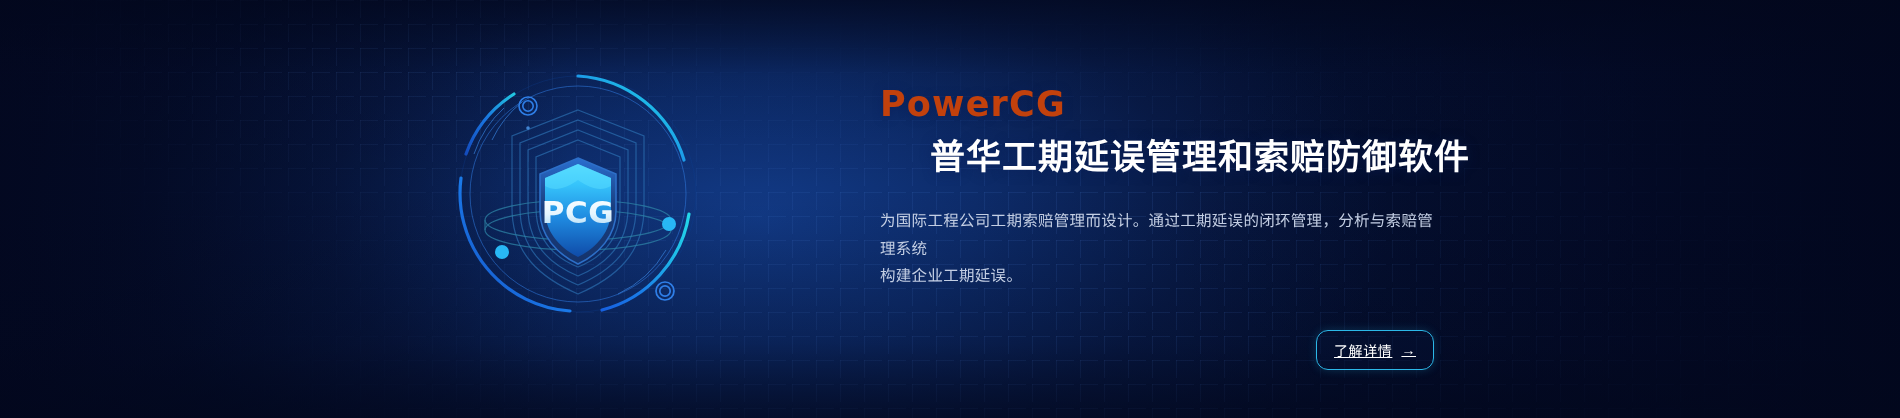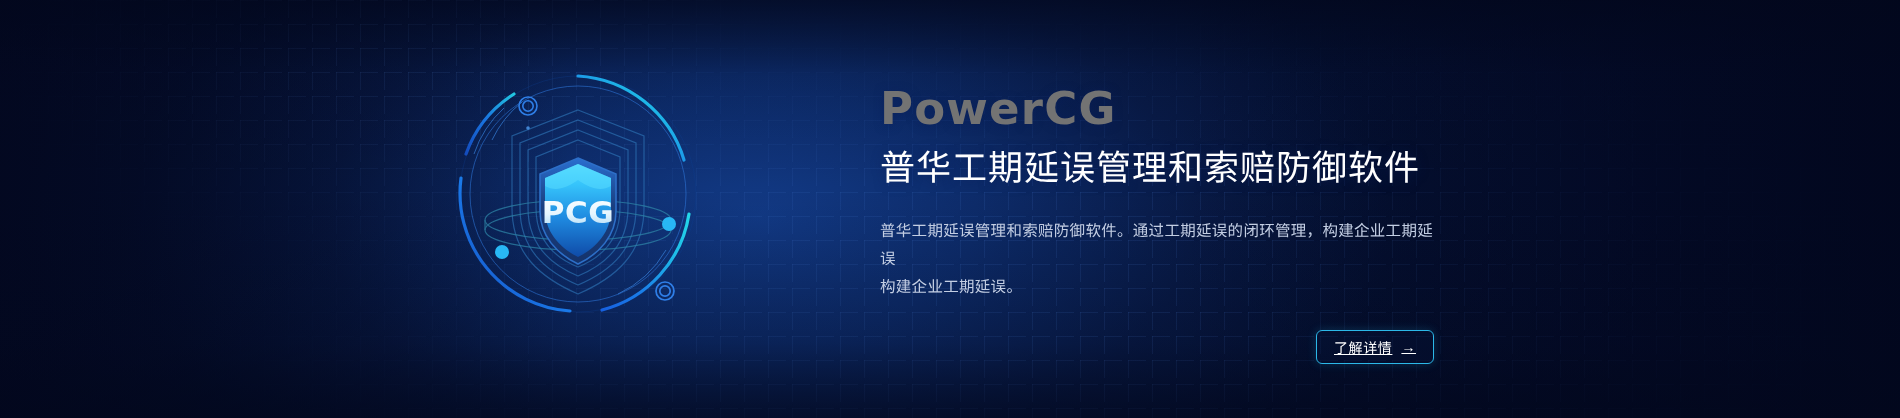--- a/index.html
+++ b/index.html
@@ -90,61 +90,62 @@
   .logo-wrap svg { display: block; width: 100%; height: 100%; overflow: visible; }
 
   
   .copy {
     position: absolute;
     left: 880px;
     top: 86px;
     width: 640px;
   }
   .title {
-    font-size: 45px;
+    font-size: 35px;
     line-height: 1.04;
     font-weight: 600;
-    color: #737373;
+    color: #c2410c;
     letter-spacing: 1.2px;
     font-family: "DejaVu Sans", "Liberation Sans", sans-serif;
     margin: 0;
     text-shadow: 0 1px 10px rgba(10,30,90,0.55);
   }
   .subtitle {
     margin: 14px 0 0 0;
     font-size: 35px;
     line-height: 1.22;
-    font-weight: 400;
+    font-weight: 700;
     color: #ffffff;
     letter-spacing: 1px;
     text-shadow: 0 1px 12px rgba(10,30,90,0.6);
+    text-align: center;
   }
   .desc {
     margin: 28px 0 0 0;
     font-size: 15.5px;
     line-height: 1.78;
     color: #c3cee3;
     letter-spacing: 0.3px;
     max-width: 560px;
   }
   .desc span { display: block; }
 
   
   .cta {
     position: absolute;
     left: 1316px;
     top: 330px;
     display: inline-flex;
     align-items: center;
     justify-content: flex-end;
     gap: 9px;
-    height: 34px;
+    height: 40px;
     padding: 0 17px;
     border: 1px solid #2cb8e8;
-    border-radius: 6px;
+    border-radius: 12px;
     color: #ffffff;
     font-size: 14px;
     letter-spacing: 0.6px;
     background: rgba(8,22,62,0.28);
     box-shadow: 0 0 10px rgba(44,184,232,0.22);
     cursor: pointer;
     white-space: nowrap;
     box-sizing: border-box;
   }
   .cta .arrow { font-size: 14px; line-height: 1; color: #ffffff; }
@@ -247,21 +248,21 @@
       <circle cx="217" cy="156" r="7" fill="#28b8f5"></circle>
       <circle cx="50" cy="184" r="7" fill="#28b8f5"></circle>
       <circle cx="76" cy="60" r="1.8" fill="#4f9bf0" opacity="0.8"></circle>
     </svg>
   </div>
 
   <div class="copy">
     <h1 class="title">PowerCG</h1>
     <h2 class="subtitle">普华工期延误管理和索赔防御软件</h2>
     <p class="desc">
-      <span>普华工期延误管理和索赔防御软件。通过工期延误的闭环管理，构建企业工期延误</span>
+      <span>为国际工程公司工期索赔管理而设计。通过工期延误的闭环管理，分析与索赔管理系统</span>
       <span>构建企业工期延误。</span>
     </p>
   </div>
 
   <a class="cta" href="#">
     <span>了解详情</span>
     <span class="arrow">→</span>
   </a>
 
 </div>

